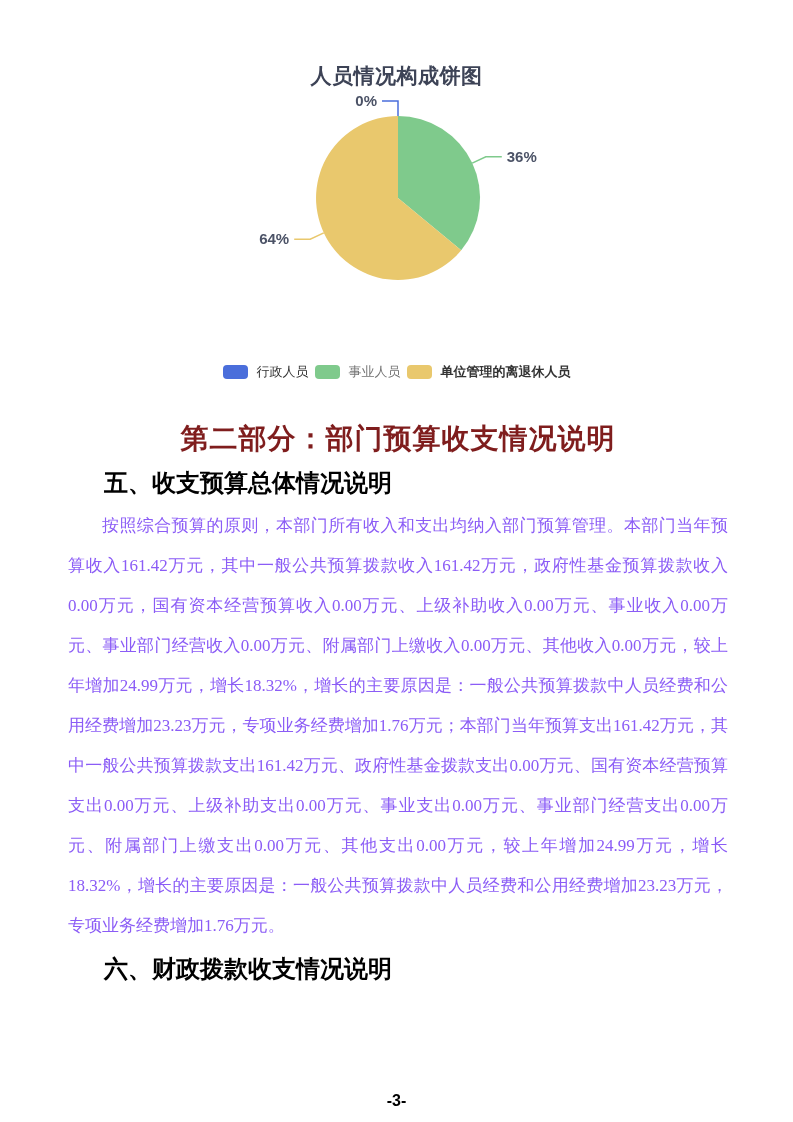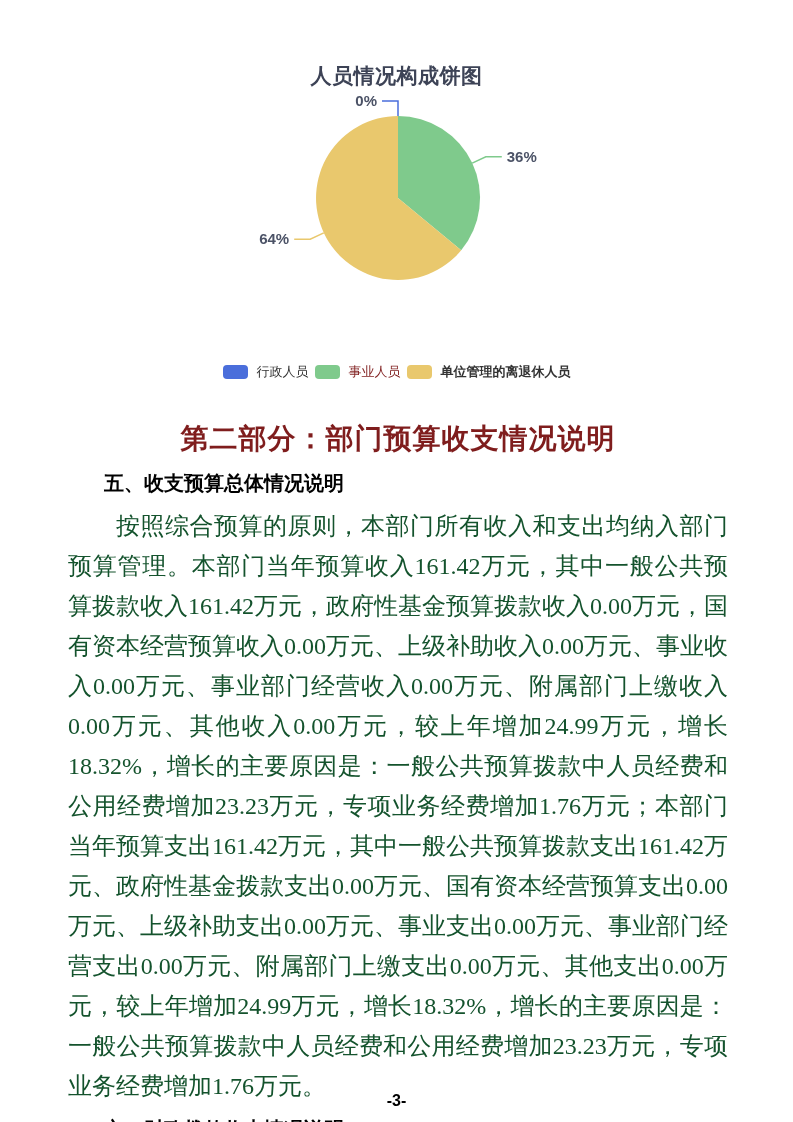--- a/index.html
+++ b/index.html
@@ -17,23 +17,23 @@
     font-family:"Liberation Sans","DejaVu Sans",sans-serif;font-size:13px;color:#333;}
   .legend-item{display:flex;align-items:center;gap:9px;}
   .legend-swatch{display:inline-block;width:25px;height:14px;border-radius:4px;}
   
   .doc{position:absolute;top:410px;left:68px;width:660px;}
   .doc h1{margin:0;padding-top:12px;text-align:center;
     font-family:"Liberation Sans","DejaVu Sans",sans-serif;font-weight:700;
     font-size:28px;line-height:34px;color:#7f1d1d;letter-spacing:1px;}
   .doc h2{margin:14px 0 0 0;padding-left:36px;
     font-family:"Liberation Sans","DejaVu Sans",sans-serif;font-weight:700;
-    font-size:20px;line-height:26px;color:#000;}
-  .doc p{margin:10px 0 0 0;font-size:24px;line-height:40px;
-    text-align:justify;text-justify:inter-character;text-indent:2em;color:#14532d;}
+    font-size:24px;line-height:26px;color:#000;}
+  .doc p{margin:10px 0 0 0;font-size:17px;line-height:40px;
+    text-align:justify;text-justify:inter-character;text-indent:2em;color:#8b5cf6;}
   .doc h2.after-para{margin-top:10px;}
   .footer{position:absolute;top:1092px;left:0;width:793px;text-align:center;
     font-family:"Liberation Sans","DejaVu Sans",sans-serif;font-weight:700;
     font-size:16px;color:#000;}
 </style>
 </head>
 <body>
 
 <div class="page">
 
@@ -50,21 +50,21 @@
       <text x="289.23177591079605" y="244.300591281812" text-anchor="end" fill="#4b5266">64%</text>
     </svg>
 
   <div id="legend" class="legend">
       <span class="legend-item">
         <span class="legend-swatch" style="background: rgb(74, 110, 219);"></span>
         <span style="color: rgb(51, 51, 51);">行政人员</span>
       </span>
       <span class="legend-item">
         <span class="legend-swatch" style="background: rgb(127, 202, 140);"></span>
-        <span style="color: #7f1d1d;">事业人员</span>
+        <span style="color: #737373;">事业人员</span>
       </span>
       <span class="legend-item">
         <span class="legend-swatch" style="background: rgb(233, 200, 109);"></span>
         <span style="color: rgb(51, 51, 51); font-weight: bold;">单位管理的离退休人员</span>
       </span>
     </div>
 
   <div class="doc">
     <h1>第二部分：部门预算收支情况说明</h1>
     <h2>五、收支预算总体情况说明</h2>

